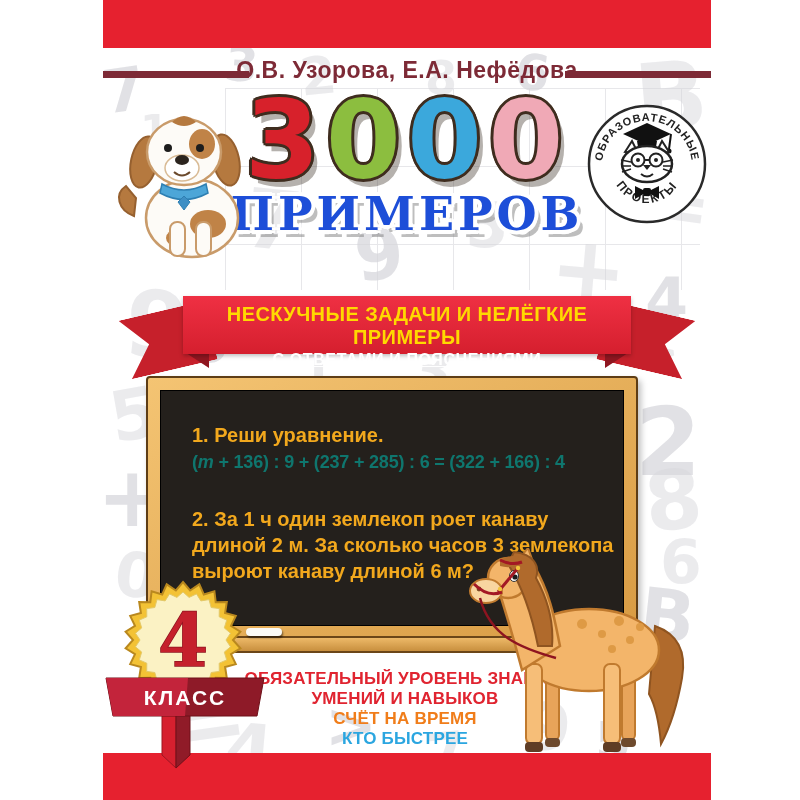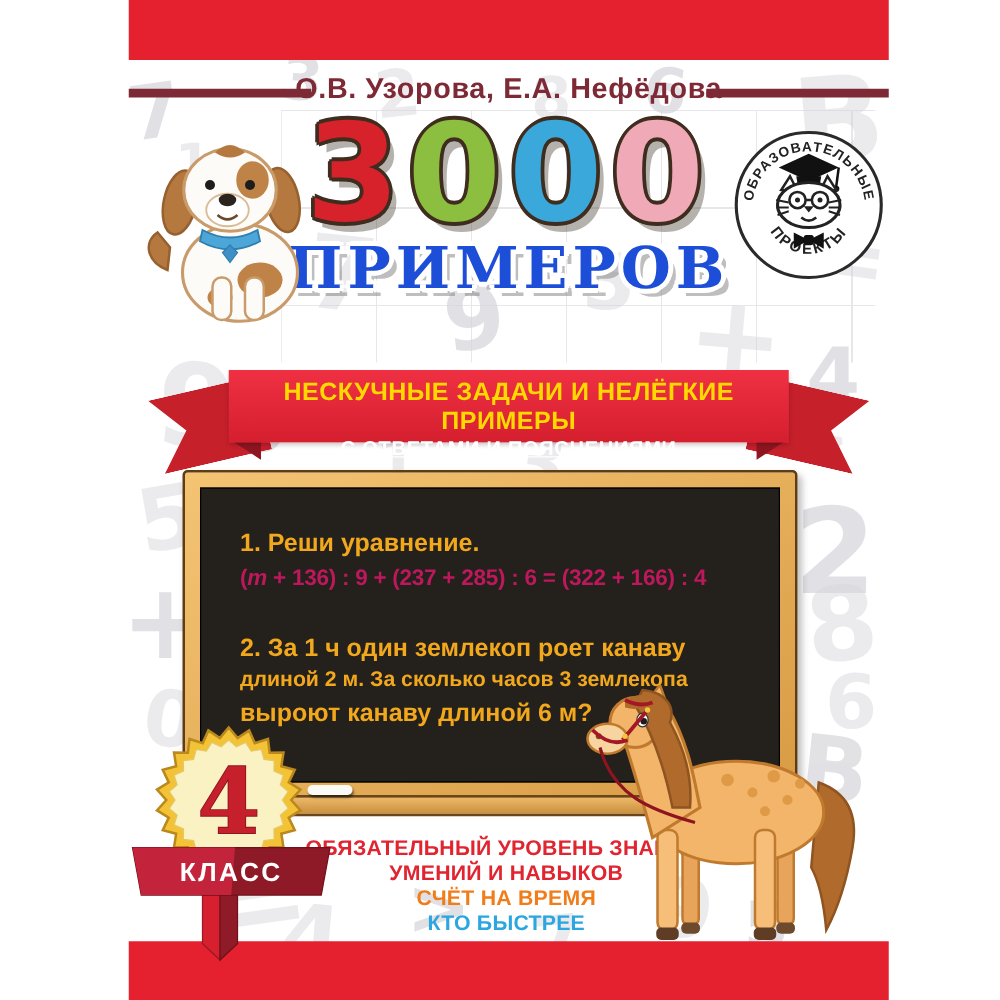--- a/index.html
+++ b/index.html
@@ -54,25 +54,25 @@
   .board{position:absolute;left:146px;top:376px;width:492px;height:264px;z-index:3;
     background:linear-gradient(150deg,#f4c473,#d89b43);border:2px solid #5e3d15;border-radius:4px;
     box-shadow:3px 4px 6px rgba(0,0,0,.25);box-sizing:border-box;}
   .board-surface{position:absolute;inset:12px;background:#24201c;border:1px solid #000;}
   .board-ledge{position:absolute;left:140px;top:636px;width:504px;height:17px;z-index:4;
     background:linear-gradient(#edb968,#c88f3e);border:2px solid #6b4618;border-radius:2px;box-sizing:border-box;}
   .chalk{position:absolute;left:246px;top:628px;width:36px;height:8px;background:#fafaf6;border-radius:4px;
     box-shadow:1px 2px 2px rgba(0,0,0,.5);z-index:5;}
   .board-line{position:absolute;left:192px;width:440px;z-index:4;font-weight:bold;}
   .chalk-yellow{color:#f2a81d;}
-  .chalk-white{color:#be185d;}
+  .chalk-white{color:#0f766e;}
   .bl-1{top:424px;font-size:20px;}
   .bl-2{top:452px;font-size:18px;letter-spacing:-.2px;}
   .bl-3{top:508px;font-size:20px;}
-  .bl-4{top:534px;font-size:17px;}
+  .bl-4{top:534px;font-size:20px;}
   .bl-5{top:560px;font-size:20px;}
   
   .badge-svg{position:absolute;left:100px;top:578px;z-index:6;}
   .horse-svg{position:absolute;left:462px;top:548px;z-index:5;}
   .dog-svg{position:absolute;left:110px;top:96px;z-index:2;}
   .logo-svg{position:absolute;left:585px;top:102px;z-index:2;}
   
   .features{position:absolute;left:150px;top:669px;width:510px;text-align:center;z-index:4;
     font-size:17px;font-weight:bold;line-height:20px;letter-spacing:.2px;}
   .c-red{color:#e02430;} .c-orange{color:#f07d1a;} .c-blue{color:#2ba6e0;} .c-green{color:#13a153;}

